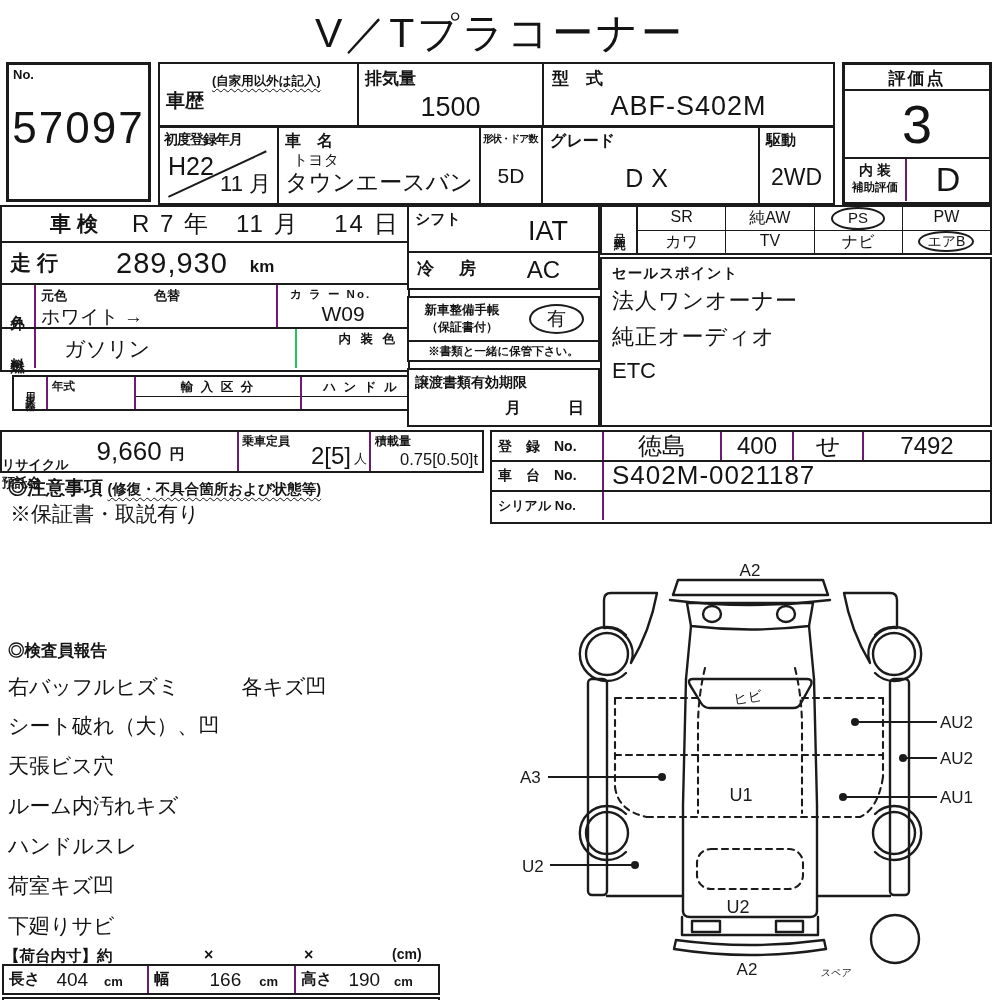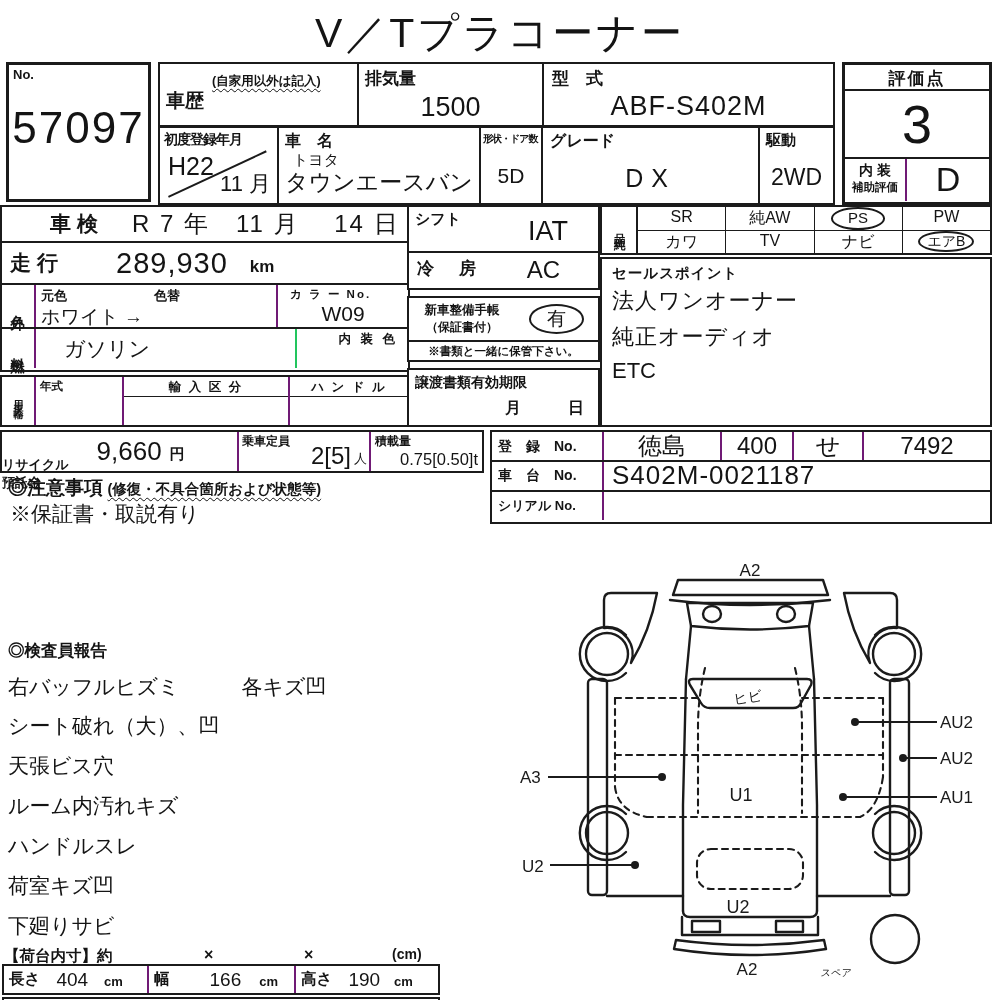--- a/index.html
+++ b/index.html
@@ -127,21 +127,21 @@
       <div class="vtxt br" style="width:34px;font-size:14px;">燃料</div>
       <div class="cell" style="width:259px;">
         <span class="abs" style="left:28px;top:6px;font-size:21px;">ガソリン</span>
       </div>
       <div class="cell" style="flex:1;border-left:2px solid #22c55e;">
         <span class="abs bold" style="right:10px;top:2px;font-size:12.5px;letter-spacing:3px;">内 装 色</span>
       </div>
     </div>
   </div>
 
-  <div class="box row" style="left:0;top:375px;width:410px;height:52px;">
+  <div class="box row" style="left:12px;top:375px;width:410px;height:36px;">
     <div class="vtxt br" style="width:34px;font-size:10px;letter-spacing:-3px;">輸入車用</div>
     <div class="cell br" style="width:88px;">
       <span class="abs bold" style="left:4px;top:2px;font-size:11.5px;">年式</span>
     </div>
     <div class="cell br" style="width:166px;">
       <div class="ctr bold" style="height:20px;border-bottom:1.8px solid #1b1b1b;font-size:12.5px;padding-top:2px;letter-spacing:2px;">輸 入 区 分</div>
     </div>
     <div class="cell" style="flex:1;">
       <div class="ctr bold" style="height:20px;border-bottom:1.8px solid #1b1b1b;font-size:12.5px;padding-top:2px;letter-spacing:2px;">ハ ン ド ル</div>
     </div>

